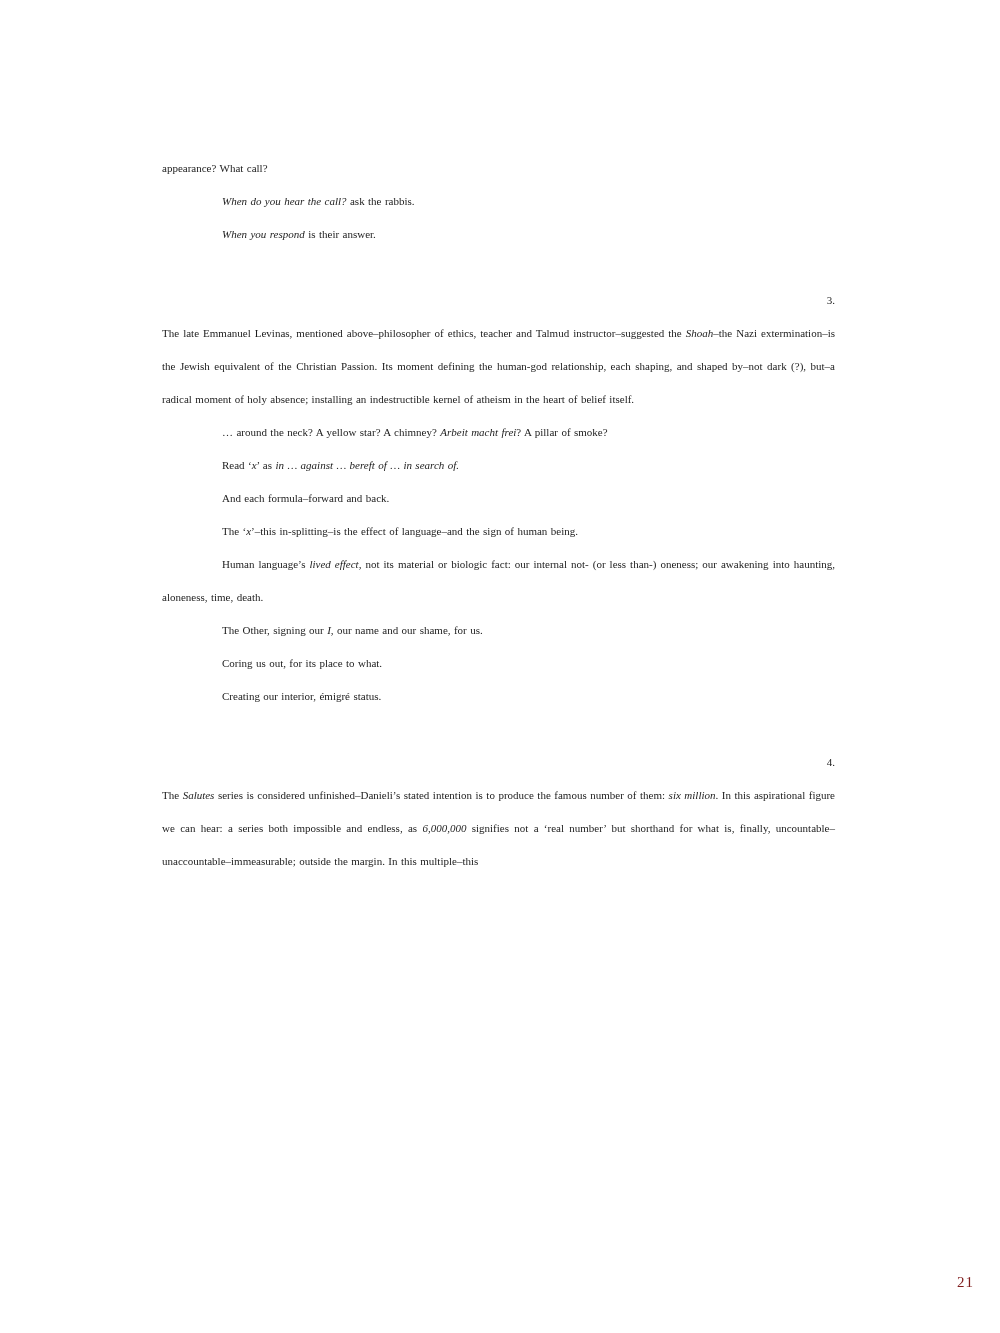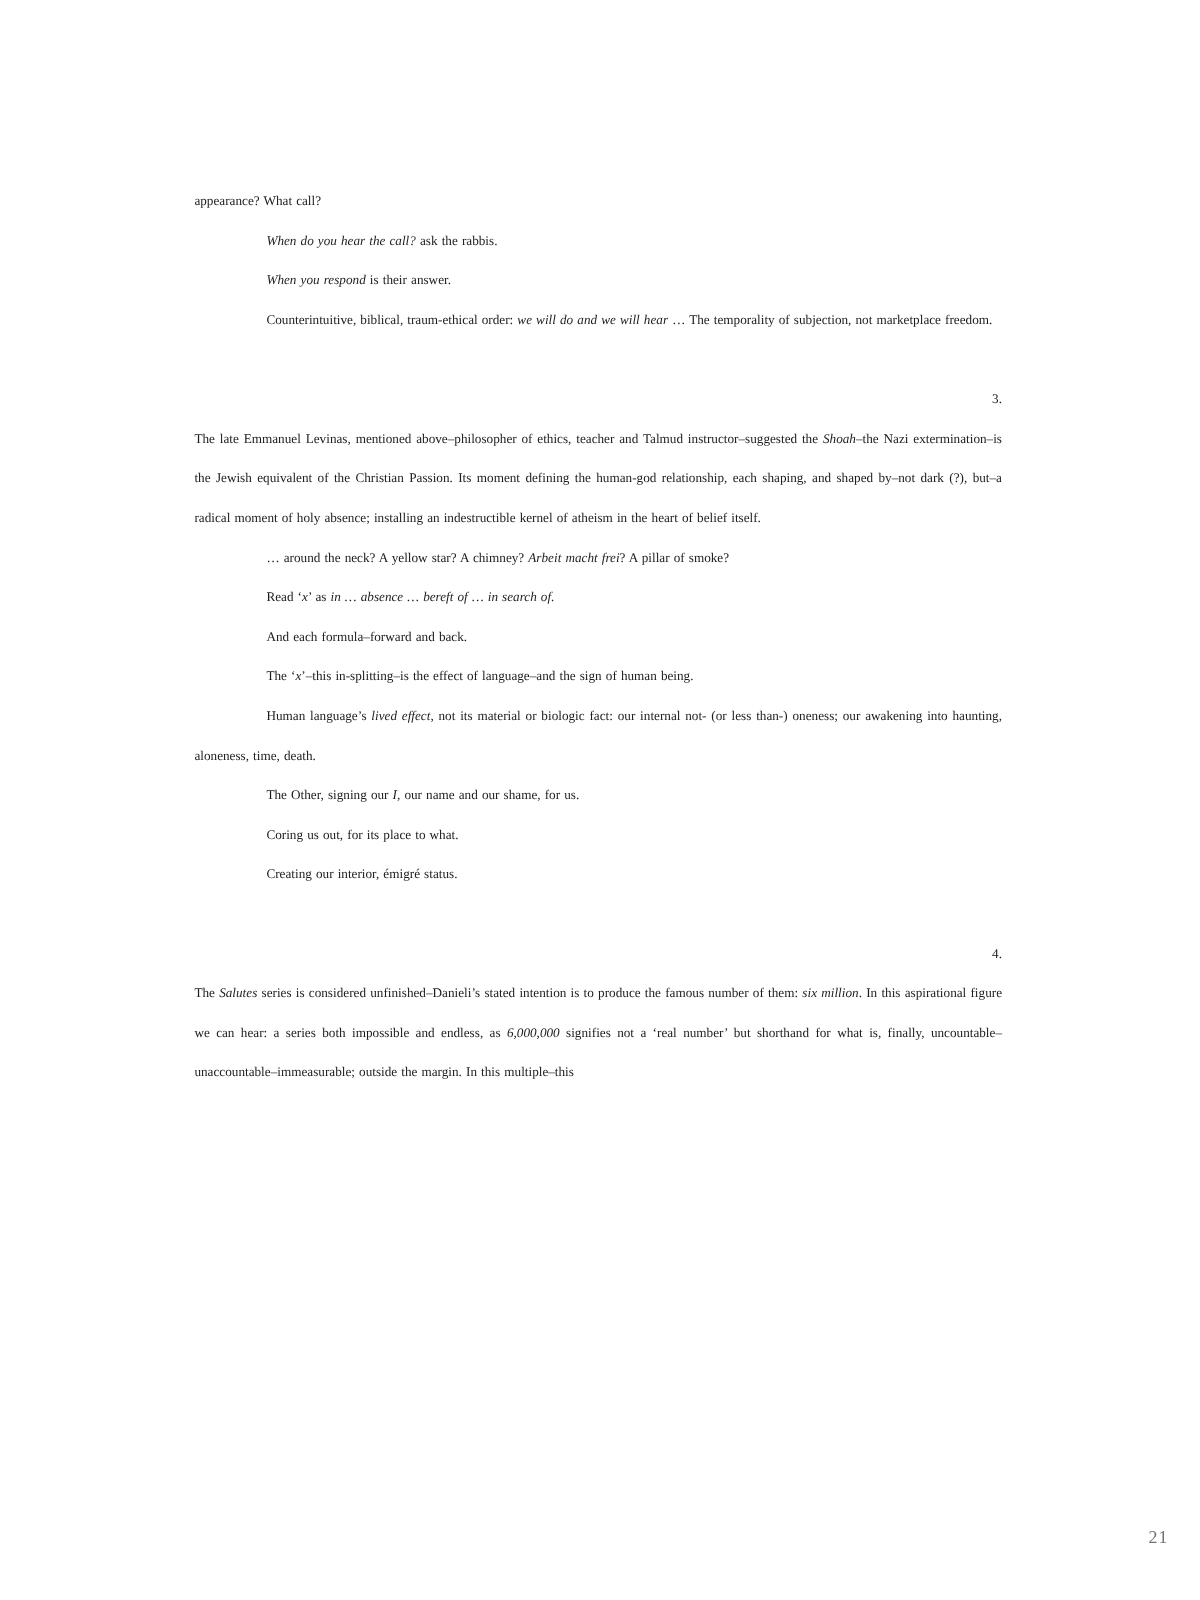--- a/index.html
+++ b/index.html
@@ -41,36 +41,35 @@
   .section-number {
     margin-top: 33px;
     text-align: right;
   }
   .folio {
     position: absolute;
     right: 26px;
     top: 1274px;
     font-size: 15px;
     letter-spacing: 1px;
-    color: #737373;
+    color: #7f1d1d;
   }
 </style>
 </head>
 <body>
 
 <div class="page">
   <div class="doc">
       <div class="para"><span>appearance? What call?</span></div>
       <div class="para indent"><em>When do you hear the call?</em><span> ask the rabbis.</span></div>
       <div class="para indent"><em>When you respond</em><span> is their answer.</span></div>
-      <div class="para indent justify"><span>Counterintuitive, biblical, traum-ethical order: </span><em>we will do and we will hear</em><span> … The temporality of subjection, not marketplace freedom.</span></div>
       <div class="section-number">3.</div>
       <div class="para justify"><span>The late Emmanuel Levinas, mentioned above–philosopher of ethics, teacher and Talmud instructor–suggested the </span><em>Shoah</em><span>–the Nazi extermination–is the Jewish equivalent of the Christian Passion. Its moment defining the human-god relationship, each shaping, and shaped by–not dark (?), but–a radical moment of holy absence; installing an indestructible kernel of atheism in the heart of belief itself.</span></div>
       <div class="para indent"><span>… around the neck? A yellow star? A chimney? </span><em>Arbeit macht frei</em><span>? A pillar of smoke?</span></div>
-      <div class="para indent"><span>Read ‘</span><em>x</em><span>’ as </span><em>in … absence … bereft of … in search of.</em></div>
+      <div class="para indent"><span>Read ‘</span><em>x</em><span>’ as </span><em>in … against … bereft of … in search of.</em></div>
       <div class="para indent"><span>And each formula–forward and back.</span></div>
       <div class="para indent"><span>The ‘</span><em>x</em><span>’–this in-splitting–is the effect of language–and the sign of human being.</span></div>
       <div class="para indent justify"><span>Human language’s </span><em>lived effect</em><span>, not its material or biologic fact: our internal not- (or less than-) oneness; our awakening into haunting, aloneness, time, death.</span></div>
       <div class="para indent"><span>The Other, signing our </span><em>I</em><span>, our name and our shame, for us.</span></div>
       <div class="para indent"><span>Coring us out, for its place to what.</span></div>
       <div class="para indent"><span>Creating our interior, émigré status.</span></div>
       <div class="section-number">4.</div>
       <div class="para justify"><span>The </span><em>Salutes</em><span> series is considered unfinished–Danieli’s stated intention is to produce the famous number of them: </span><em>six million</em><span>. In this aspirational figure we can hear: a series both impossible and endless, as </span><em>6,000,000</em><span> signifies not a ‘real number’ but shorthand for what is, finally, uncountable–unaccountable–immeasurable; outside the margin. In this multiple–this</span></div>
     </div>
   <div class="folio">21</div>

